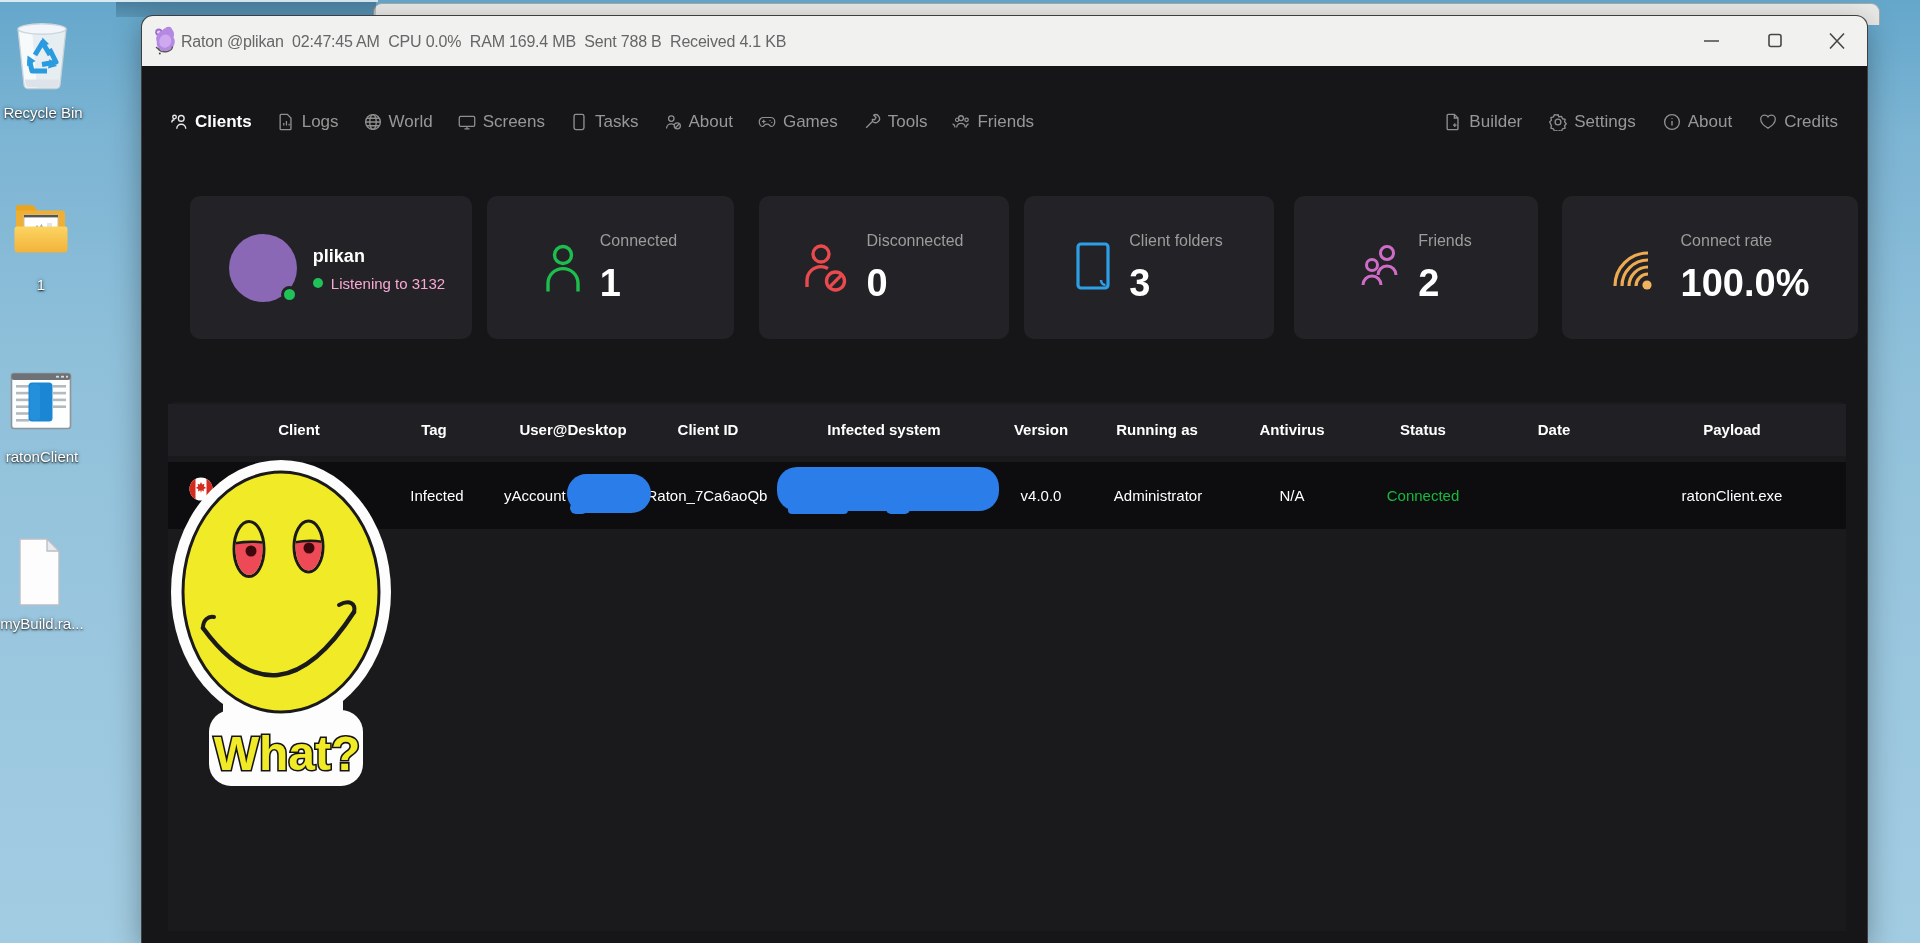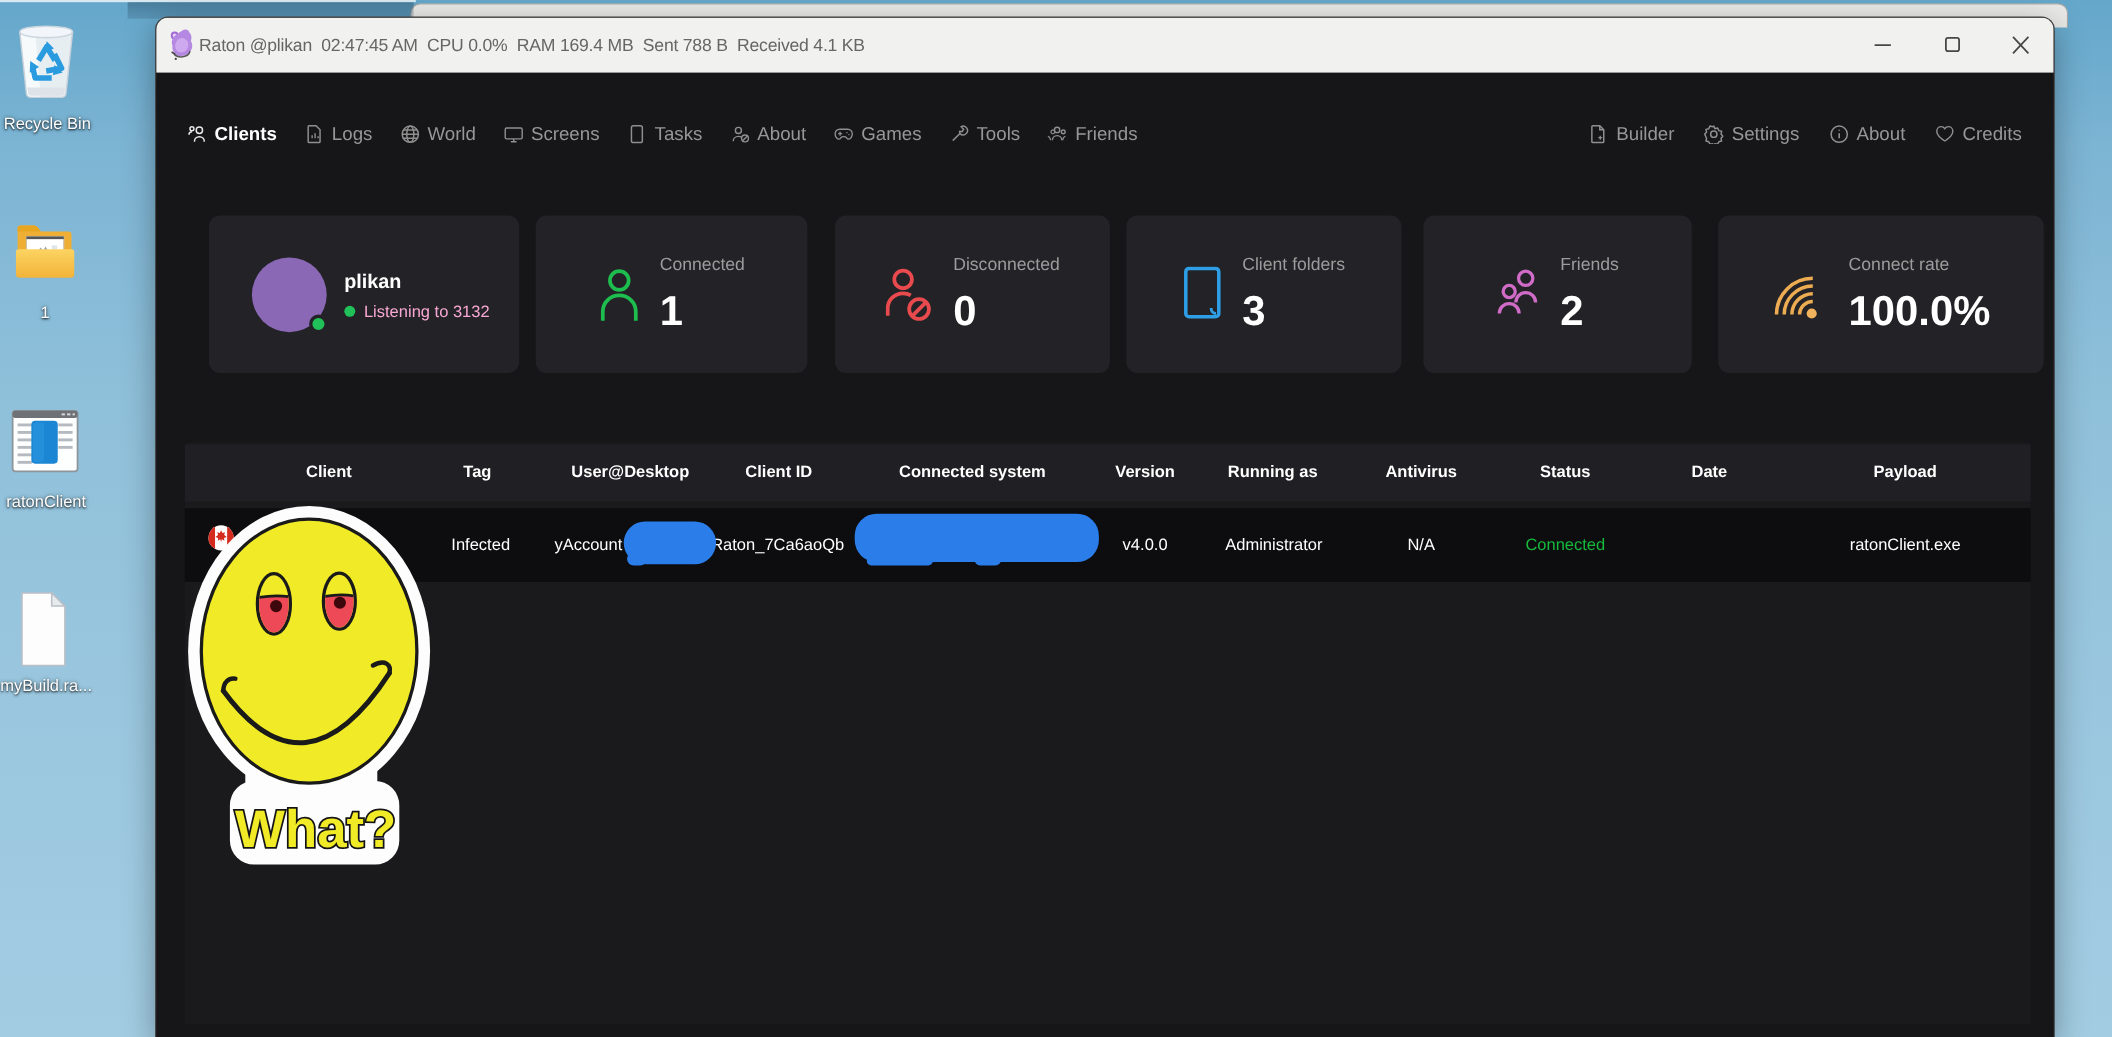--- a/index.html
+++ b/index.html
@@ -305,21 +305,21 @@
       <div class="lbl">Connect rate</div>
       <div class="num">100.0%</div>
     </div>
   </div>
   <div class="tpanel">
     <div class="thead">
       <span style="left:131px">Client</span>
       <span style="left:266px">Tag</span>
       <span style="left:405px">User@Desktop</span>
       <span style="left:540px">Client ID</span>
-      <span style="left:716px">Connected system</span>
+      <span style="left:716px">Infected system</span>
       <span style="left:873px">Version</span>
       <span style="left:989px">Running as</span>
       <span style="left:1124px">Antivirus</span>
       <span style="left:1255px">Status</span>
       <span style="left:1386px">Date</span>
       <span style="left:1564px">Payload</span>
     </div>
     <div class="trow">
       <span style="left:269px">Infected</span>
       <span style="left:336px;transform:none">yAccount</span>

